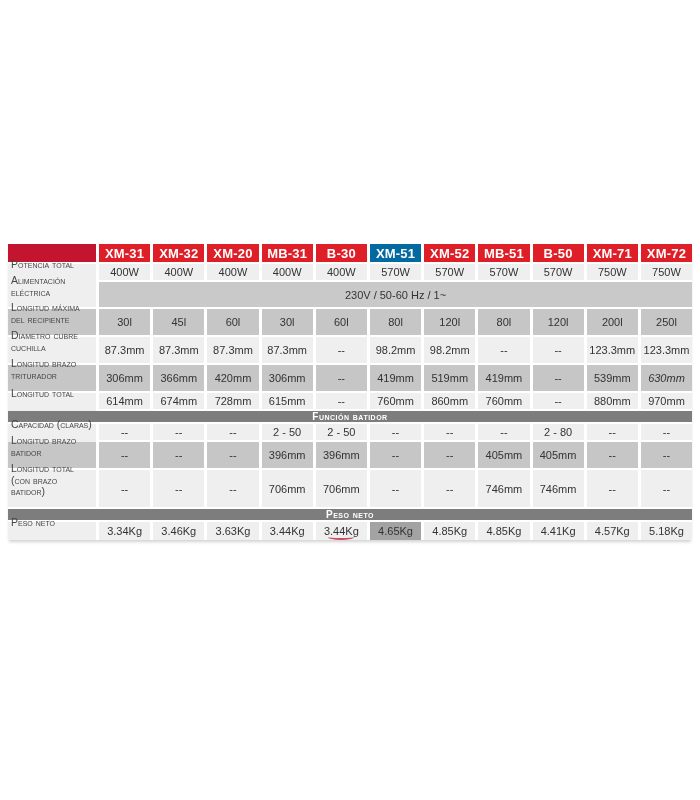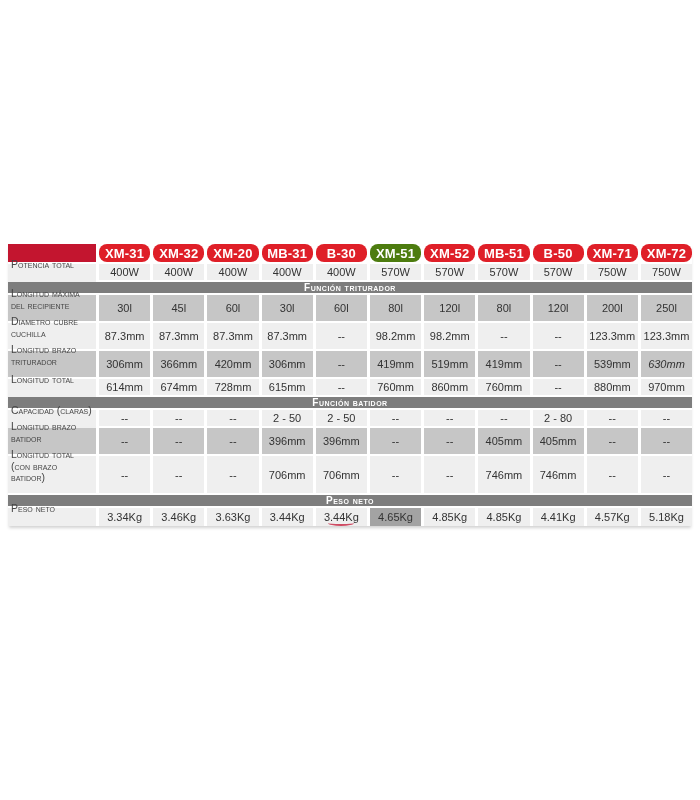--- a/index.html
+++ b/index.html
@@ -14,21 +14,21 @@
     position: absolute; left: 8px; top: 244px; width: 684px;
     display: flex; flex-direction: column;
     box-shadow: 0 3px 3px -1px rgba(0,0,0,0.18);
   }
   .row { display: flex; column-gap: 3px; margin-bottom: 2px; }
   .row:last-child { margin-bottom: 0; }
 
   .corner-cell { flex: 0 0 88px; box-sizing: border-box; }
   .model-header {
     flex: 1 1 0; display: flex; align-items: center; justify-content: center;
-    color: #ffffff; font-weight: bold; font-size: 13px; letter-spacing: 0.2px; border-radius: 8px;
+    color: #ffffff; font-weight: bold; font-size: 13px; letter-spacing: 0.2px;
   }
   .label-cell {
     flex: 0 0 88px; box-sizing: border-box;
     display: flex; align-items: center;
     font-variant: small-caps; font-size: 10.5px; line-height: 1.12;
     color: #464646; padding: 1px 2px 17px 3px;
   }
   .value-cell {
     flex: 1 1 0; position: relative;
     display: flex; align-items: center; justify-content: center;
@@ -56,42 +56,45 @@
 
 <div class="canvas">
   <div class="spec-table" id="spec-table">
       <div class="row" style="height: 18px;">
         <div class="corner-cell" style="background: rgb(195, 21, 47);"></div>
         <div class="model-header" style="background: rgb(223, 31, 40);">XM-31</div>
         <div class="model-header" style="background: rgb(223, 31, 40);">XM-32</div>
         <div class="model-header" style="background: rgb(223, 31, 40);">XM-20</div>
         <div class="model-header" style="background: rgb(223, 31, 40);">MB-31</div>
         <div class="model-header" style="background: rgb(223, 31, 40);">B-30</div>
-        <div class="model-header" style="background: #4d7c0f;">XM-51</div>
+        <div class="model-header" style="background: #0369a1;">XM-51</div>
         <div class="model-header" style="background: rgb(223, 31, 40);">XM-52</div>
         <div class="model-header" style="background: rgb(223, 31, 40);">MB-51</div>
         <div class="model-header" style="background: rgb(223, 31, 40);">B-50</div>
         <div class="model-header" style="background: rgb(223, 31, 40);">XM-71</div>
         <div class="model-header" style="background: rgb(223, 31, 40);">XM-72</div>
       </div>
       <div class="row" style="height: 16px;">
         <div class="label-cell" style="background: rgb(239, 239, 239);">Potencia total</div>
         <div class="value-cell" style="background: rgb(239, 239, 239);">400W</div>
         <div class="value-cell" style="background: rgb(239, 239, 239);">400W</div>
         <div class="value-cell" style="background: rgb(239, 239, 239);">400W</div>
         <div class="value-cell" style="background: rgb(239, 239, 239);">400W</div>
         <div class="value-cell" style="background: rgb(239, 239, 239);">400W</div>
         <div class="value-cell" style="background: rgb(239, 239, 239);">570W</div>
         <div class="value-cell" style="background: rgb(239, 239, 239);">570W</div>
         <div class="value-cell" style="background: rgb(239, 239, 239);">570W</div>
         <div class="value-cell" style="background: rgb(239, 239, 239);">570W</div>
         <div class="value-cell" style="background: rgb(239, 239, 239);">750W</div>
         <div class="value-cell" style="background: rgb(239, 239, 239);">750W</div>
       </div>
-      <div class="section-bar" style="background: rgb(125, 125, 125); height: 11px;">Función triturador</div>
+      <div class="row" style="height: 25px;">
+        <div class="label-cell" style="background: rgb(239, 239, 239);">Alimentación eléctrica</div>
+        <div class="span-cell" style="background: rgb(201, 201, 201);">230V / 50-60 Hz / 1~</div>
+      </div>
       <div class="row" style="height: 26px;">
         <div class="label-cell" style="background: rgb(198, 198, 198);">Longitud máxima del recipiente</div>
         <div class="value-cell" style="background: rgb(198, 198, 198);">30l</div>
         <div class="value-cell" style="background: rgb(198, 198, 198);">45l</div>
         <div class="value-cell" style="background: rgb(198, 198, 198);">60l</div>
         <div class="value-cell" style="background: rgb(198, 198, 198);">30l</div>
         <div class="value-cell" style="background: rgb(198, 198, 198);">60l</div>
         <div class="value-cell" style="background: rgb(198, 198, 198);">80l</div>
         <div class="value-cell" style="background: rgb(198, 198, 198);">120l</div>
         <div class="value-cell" style="background: rgb(198, 198, 198);">80l</div>

